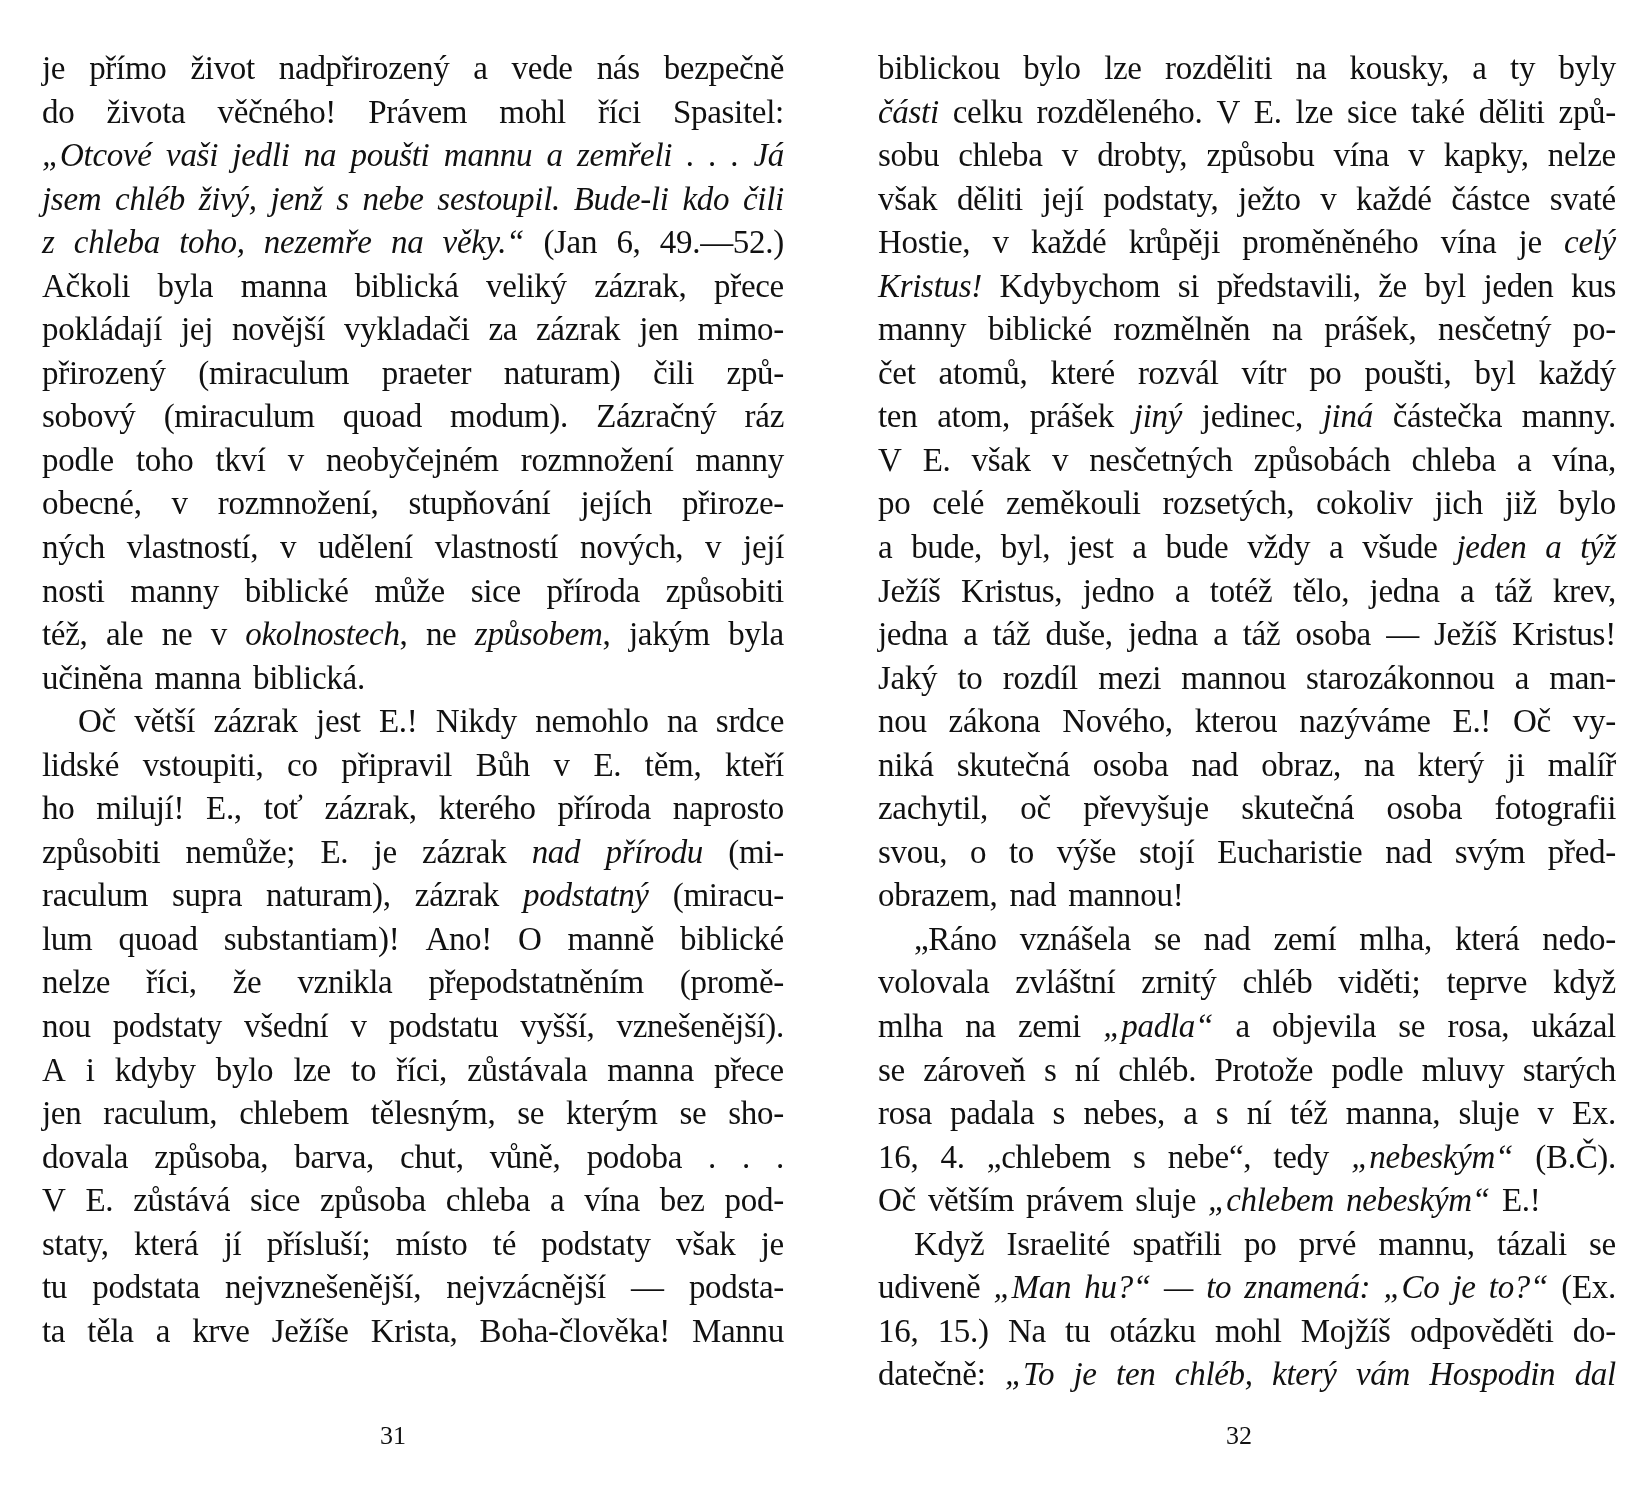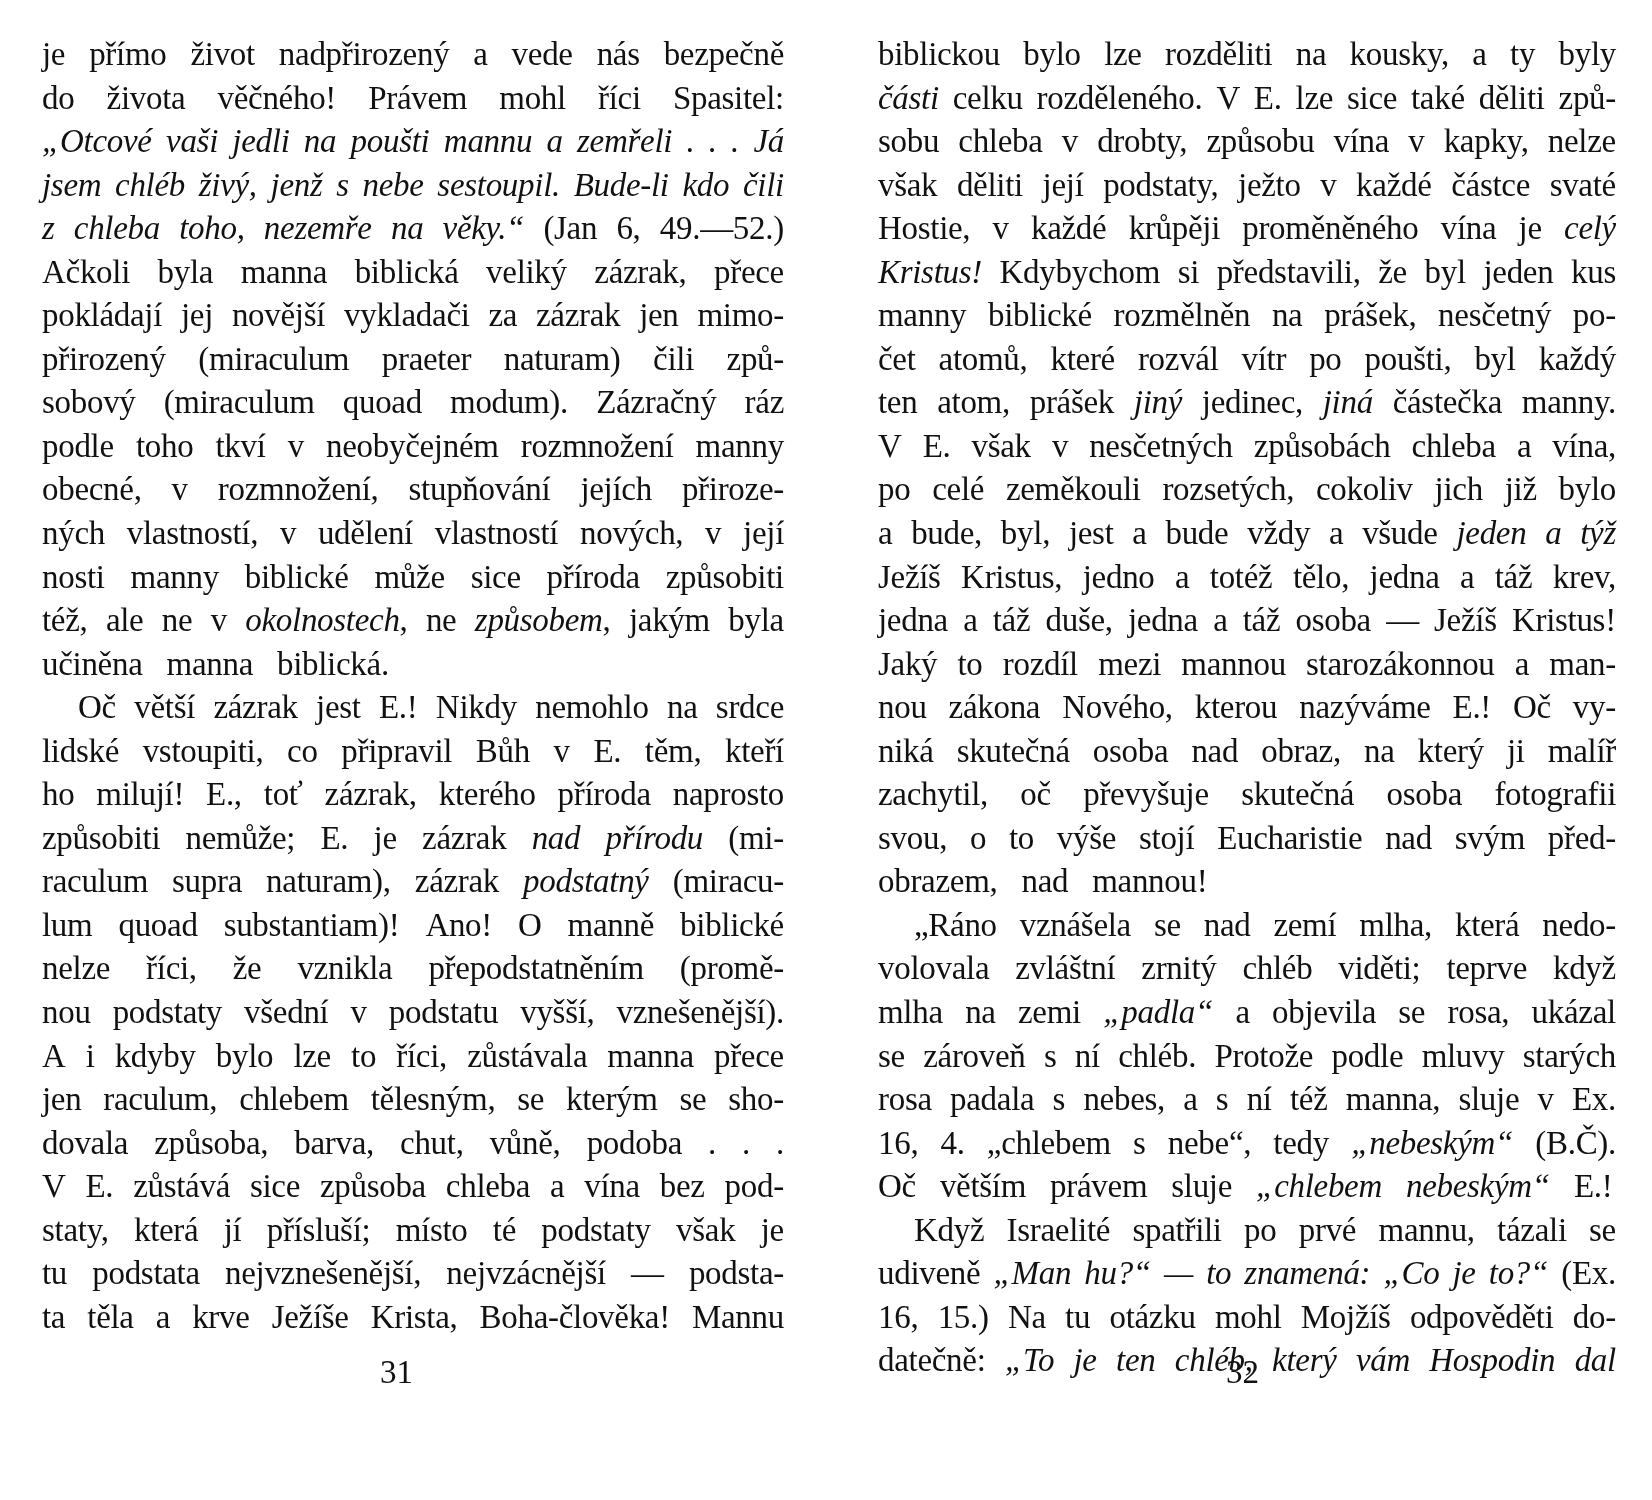--- a/index.html
+++ b/index.html
@@ -10,21 +10,21 @@
     body {
       width: 1652px;
       height: 1500px;
       position: relative;
       overflow: hidden;
       color: #111111;
       font-family: "Liberation Serif", "DejaVu Serif", serif;
     }
     .page {
       position: absolute;
-      top: 33px;
+      top: 47px;
     }
     .page-left  { left: 42px;  width: 742px; }
     .page-right { left: 878px; width: 738px; }
     .line {
       height: 43.55px;
       line-height: 43.55px;
       font-size: 33px;
       white-space: nowrap;
       text-align: justify;
       text-align-last: justify;
@@ -34,25 +34,25 @@
     .line.last  { text-align-last: left; }
     .line.indent { padding-left: 36px; }
     .it { font-style: italic; }
     .line span.seg { white-space: pre; }
     
     .line .words {
       display: flex;
       justify-content: space-between;
       width: 100%;
     }
-    .line.last .words { justify-content: flex-start; gap: 24px; }
+    .line.last .words { justify-content: flex-start; gap: 12px; }
     .page-number {
       position: absolute;
-      top: 1352px;
-      font-size: 33px;
+      top: 1416px;
+      font-size: 26px;
       line-height: 40px;
       text-align: right;
     }
     .pn-left  { left: 380px; }
     .pn-right { left: 1204px; margin-left: 22px; }
   </style>
 </head>
 <body>
 
 <div class="page page-left">

